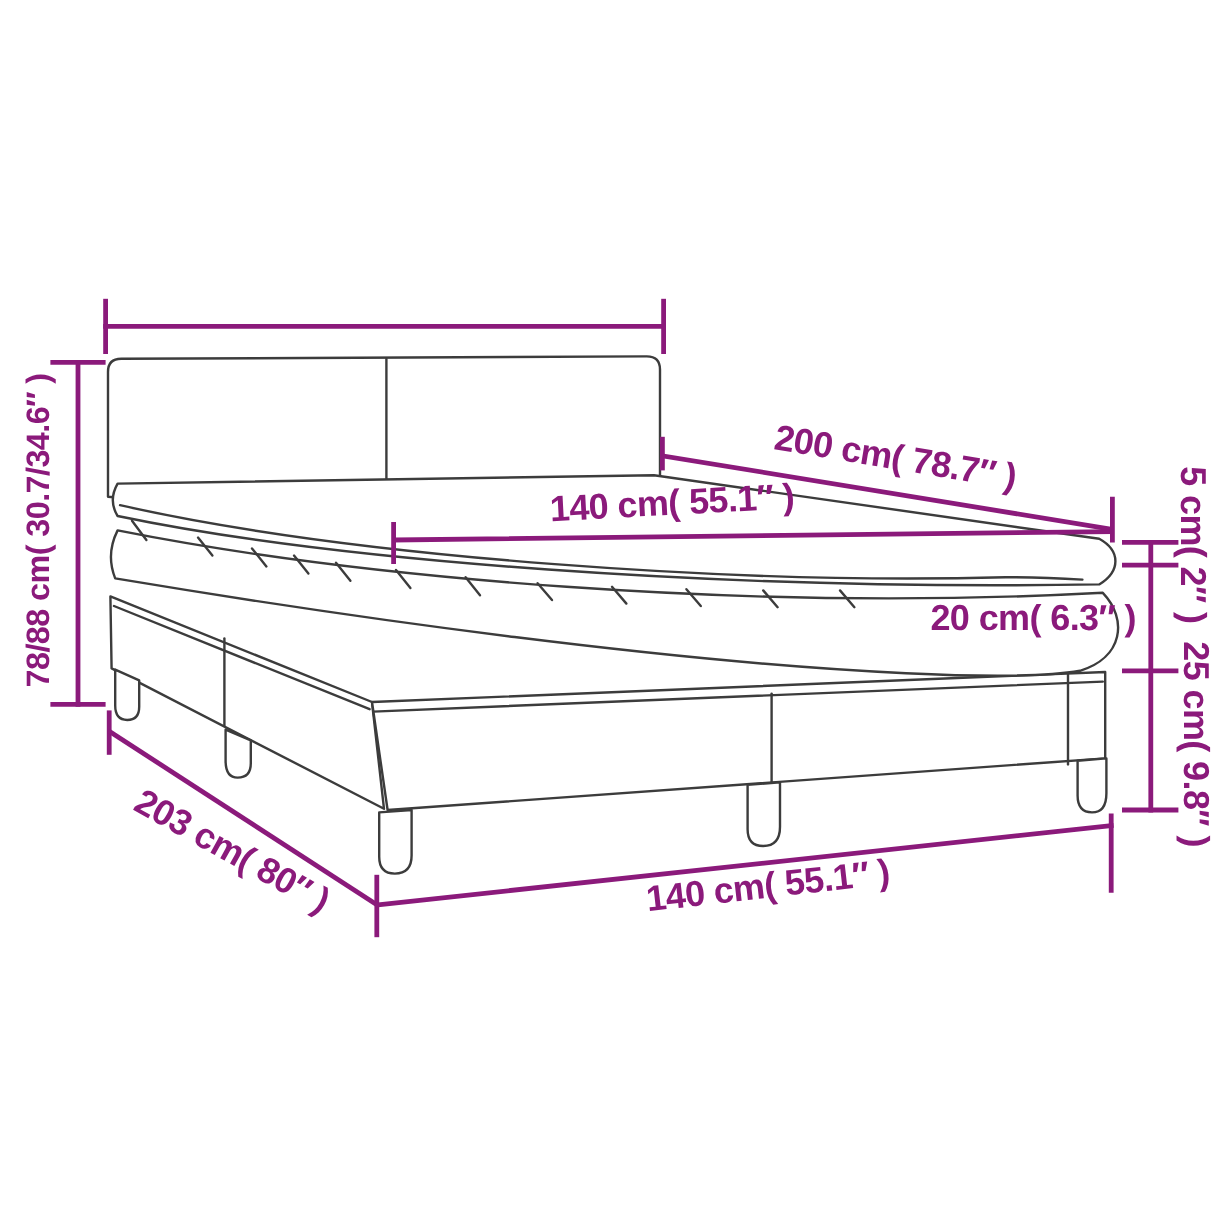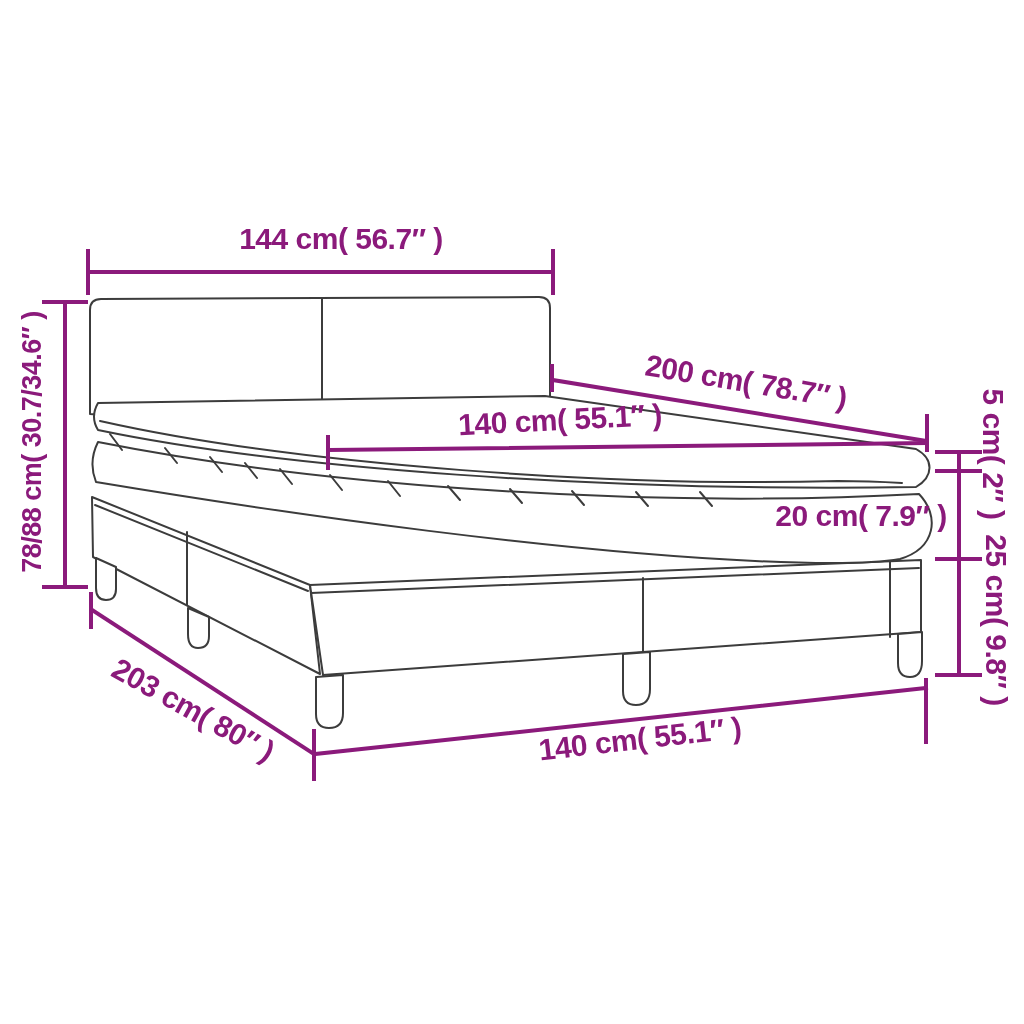--- a/index.html
+++ b/index.html
@@ -121,22 +121,21 @@
       </g>
 
       <g>
         <line x1="314" y1="731" x2="314" y2="779"></line>
         <line x1="315" y1="754" x2="926" y2="688"></line>
         <line x1="926" y1="680" x2="926" y2="742"></line>
       </g>
     </g>
   </svg>
 
-  <div class="dim-label lbl-headboard-width">144 cm( 56.7″ )</div>
   <div class="dim-label lbl-mattress-length">200 cm( 78.7″ )</div>
   <div class="dim-label lbl-mattress-width">140 cm( 55.1″ )</div>
   <div class="dim-label lbl-total-height">78/88 cm( 30.7/34.6″ )</div>
   <div class="dim-label lbl-topper-height">5 cm( 2″ )</div>
-  <div class="dim-label lbl-mattress-height">20 cm( 7.9″ )</div>
+  <div class="dim-label lbl-mattress-height">20 cm( 6.3″ )</div>
   <div class="dim-label lbl-base-height">25 cm( 9.8″ )</div>
   <div class="dim-label lbl-total-length">203 cm( 80″ )</div>
   <div class="dim-label lbl-base-width">140 cm( 55.1″ )</div>
 </div>
 
 </body></html>

